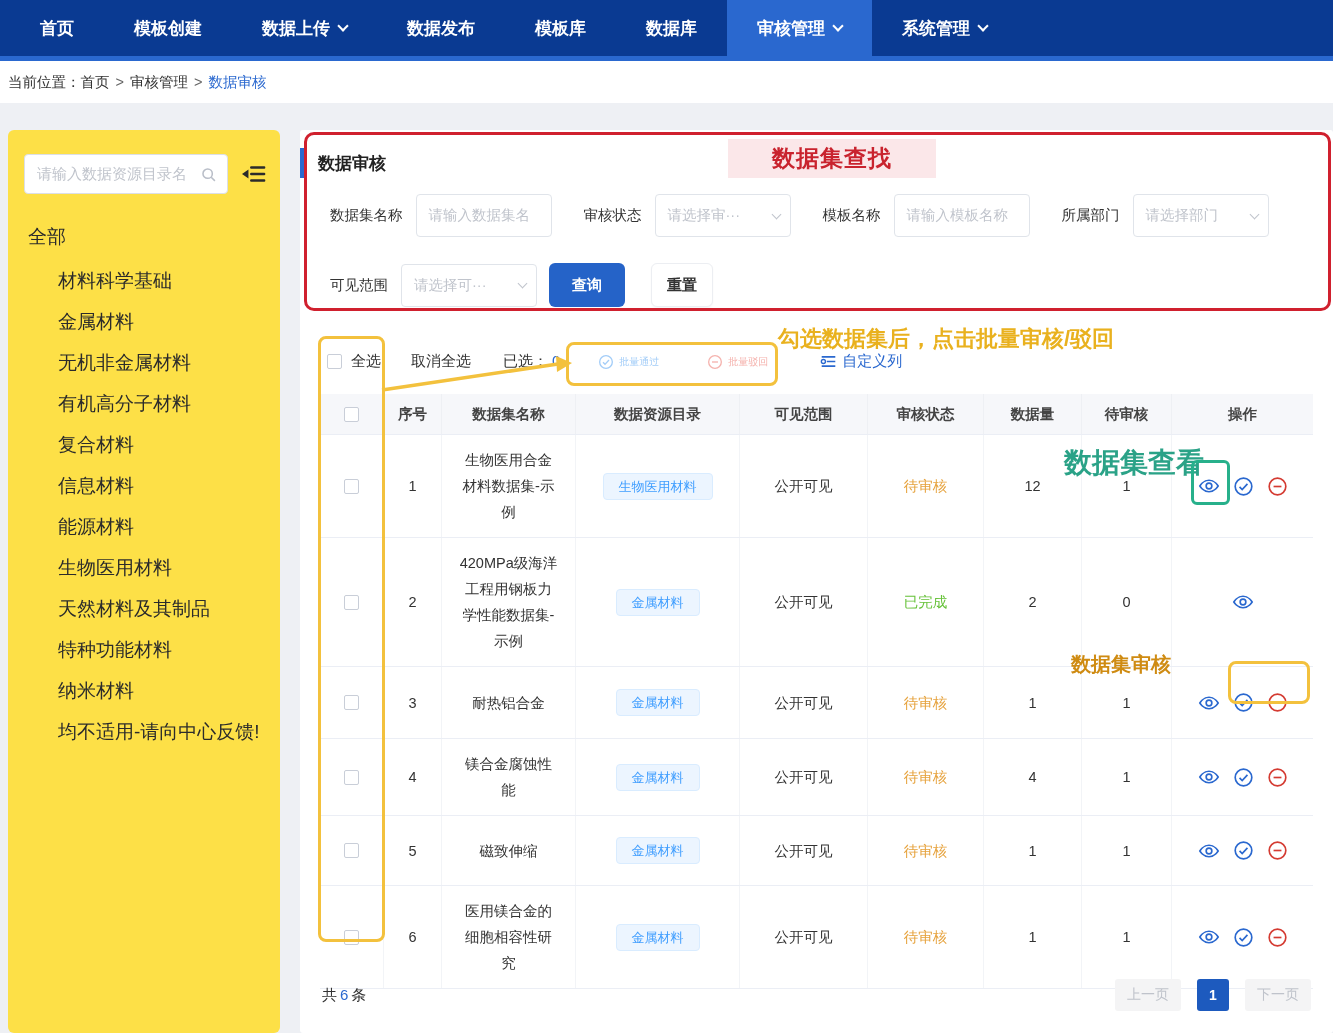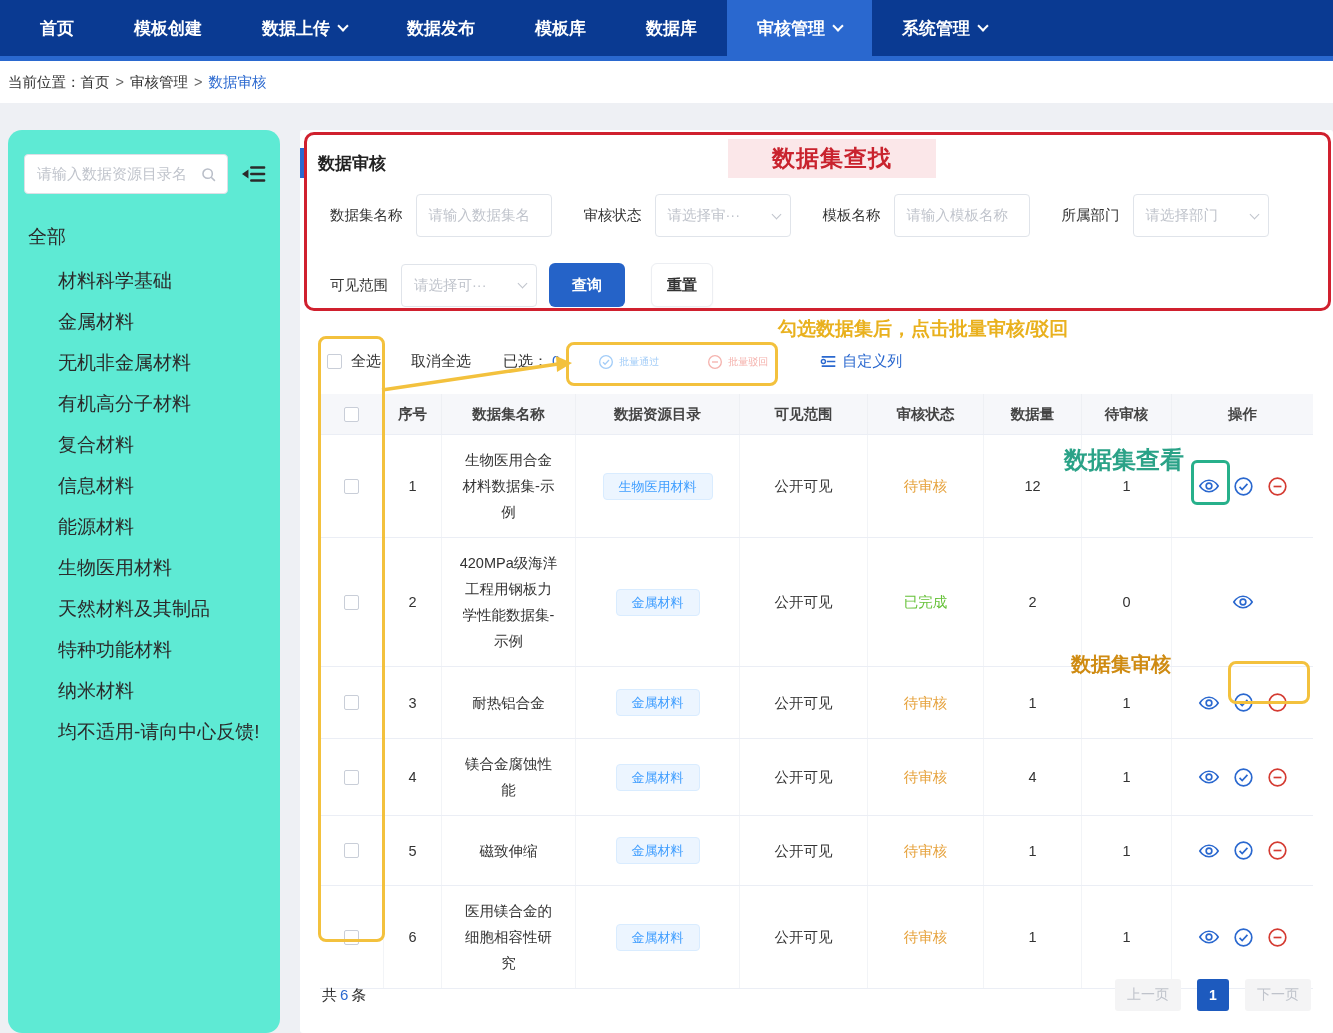--- a/index.html
+++ b/index.html
@@ -15,21 +15,21 @@
   .navbar { height:56px; background:#0a3a92; display:flex; align-items:stretch; padding-left:10px; }
   .nav-item { display:flex; align-items:center; padding:0 30px; color:#fff; font-size:17px; font-weight:bold; cursor:pointer; white-space:nowrap; }
   .nav-item.active { background:#2a68cf; }
   .chev { width:8px; height:8px; border-right:2px solid #fff; border-bottom:2px solid #fff; transform:rotate(45deg); display:inline-block; margin-left:9px; margin-top:-4px; }
   .nav-accent { height:5px; background:#2a68cf; }
   
   .breadcrumb-bar { height:42px; background:#fff; display:flex; align-items:center; padding-left:8px; font-size:14.5px; color:#333; }
   .breadcrumb-bar .sep { margin:0 6px; color:#666; }
   .crumb-current { color:#2a68cf; }
   
-  .sidebar-card { position:absolute; left:8px; top:130px; width:272px; height:903px; background:#5eead4; border-radius:14px; padding:24px 14px 0 16px; }
+  .sidebar-card { position:absolute; left:8px; top:130px; width:272px; height:903px; background:#fde047; border-radius:6px; padding:24px 14px 0 16px; }
   .main-card { position:absolute; left:300px; top:130px; width:1033px; height:903px; background:#fff; border-radius:3px; }
   
   .search-row { display:flex; align-items:center; gap:14px; }
   .search-input { flex:1; height:40px; border:1px solid #dcdfe6; border-radius:4px; display:flex; align-items:center; justify-content:space-between; padding:0 10px 0 12px; color:#c0c4cc; font-size:15px; background:#fff; }
   .tree { margin-top:26px; font-size:19px; color:#2b2b2b; }
   .tree-root { padding:4px 0 10px 4px; cursor:pointer; }
   .tree-item { padding:7.5px 0 7.5px 34px; cursor:pointer; white-space:nowrap; }
   
   .panel-title { position:absolute; left:18px; top:22px; font-size:17px; font-weight:bold; color:#222; }
   .title-accent { position:absolute; left:0; top:18px; width:4px; height:30px; background:#2a68cf; }
@@ -82,22 +82,22 @@
   .total b { color:#2a68cf; font-weight:normal; margin:0 3px; }
   .pager { display:flex; align-items:flex-start; gap:16px; }
   .page-btn { height:32px; padding:0 12px; background:#f4f4f5; color:#bfc3cb; font-size:14px; border-radius:3px; display:flex; align-items:center; cursor:pointer; }
   .page-cur { width:32px; height:32px; background:#1d5abe; color:#fff; font-weight:bold; font-size:14px; border-radius:3px; display:flex; align-items:center; justify-content:center; cursor:pointer; }
   
   .ann { position:absolute; pointer-events:none; z-index:50; }
   .ann-red-box { left:304px; top:132px; width:1027px; height:179px; border:3px solid #d0202e; border-radius:10px; }
   .ann-red-label { left:712px; top:139px; width:208px; height:39px; background:#fbe7e9; color:#c9232e; font-size:23px; font-weight:bold; display:flex; align-items:center; justify-content:center; letter-spacing:1px;margin-left:16px; }
   .ann-batch-box { left:566px; top:342px; width:212px; height:44px; border:3px solid #f3c13d; border-radius:8px; }
   .ann-col-box { left:318px; top:336px; width:67px; height:606px; border:3px solid #f3c13d; border-radius:8px; }
-  .ann-hint { left:778px; top:316px; color:#e9b11e; font-size:19px; font-weight:bold; white-space:nowrap; }
-  .ann-view-text { left:1064px; top:444px; color:#2aa287; font-size:24px; font-weight:bold; white-space:nowrap; }
+  .ann-hint { left:778px; top:324px; color:#e9b11e; font-size:22px; font-weight:bold; white-space:nowrap; }
+  .ann-view-text { left:1064px; top:444px; color:#2aa287; font-size:28px; font-weight:bold; white-space:nowrap; }
   .ann-view-box { left:1191px; top:460px; width:39px; height:45px; border:3px solid #27b08b; border-radius:6px; }
   .ann-audit-text { left:1071px; top:651px; color:#cf8b12; font-size:20px; font-weight:bold; white-space:nowrap; }
   .ann-audit-box { left:1228px; top:661px; width:82px; height:43px; border:3px solid #f3c13d; border-radius:8px; }
 </style>
 </head>
 <body>
 
 <div class="navbar">
   <div class="nav-item">
       <span>首页</span>

